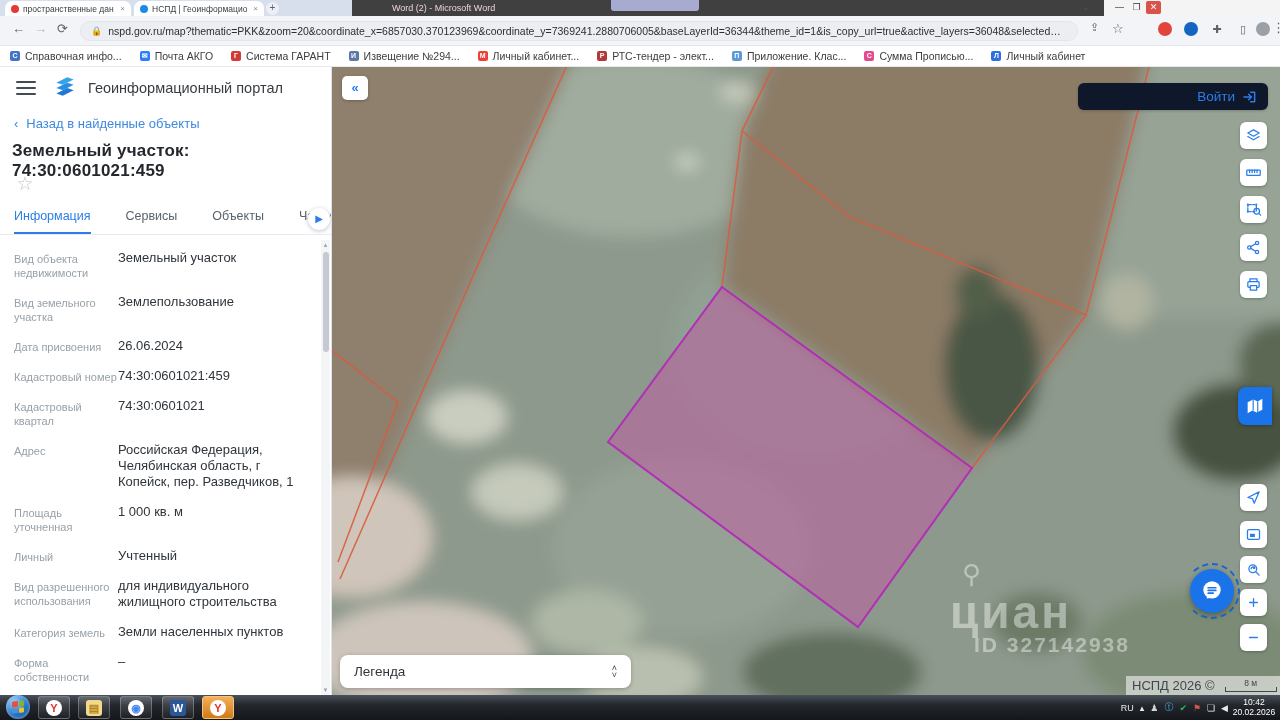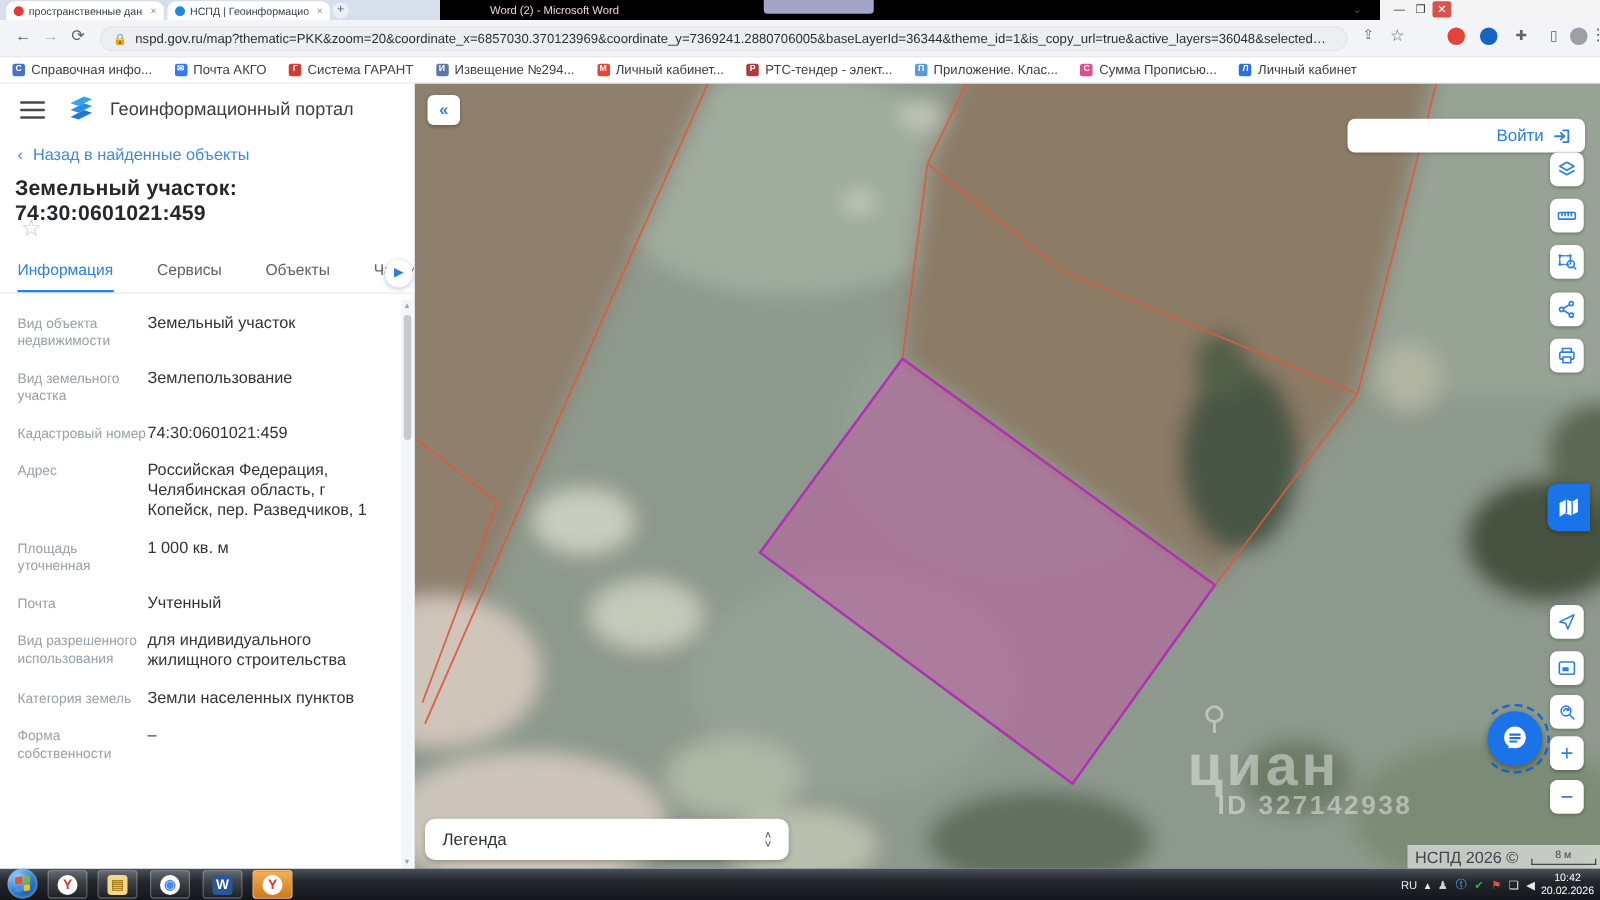--- a/index.html
+++ b/index.html
@@ -2,21 +2,21 @@
 <html><head>
 <meta charset="utf-8">
 <style>
   *{margin:0;padding:0;box-sizing:border-box}
   html,body{width:1280px;height:720px}
   body{font-family:"Liberation Sans",sans-serif;position:relative;overflow:hidden;background:#fff;font-size:12px;color:#222}
   .abs{position:absolute}
 
   
   #topstrip{left:0;top:0;width:1280px;height:16px;background:#d7deec}
-  #wordbar{left:352px;top:0;width:752px;height:16px;background:#000000}
+  #wordbar{left:352px;top:0;width:752px;height:16px;background:#404040}
   #wordbar .wtitle{position:absolute;left:40px;top:3px;font-size:9px;color:#ecd2d8;filter:blur(.5px);white-space:nowrap}
   #winfrag{left:611px;top:0;width:88px;height:11px;background:#b3b7e0;border-radius:0 0 3px 3px;opacity:.9}
   #corner{left:1104px;top:0;width:176px;height:16px;background:#f4f4f4}
   .winbtn{position:absolute;top:1px;width:15px;height:13px;font-size:9px;line-height:13px;text-align:center;color:#333;border-radius:2px}
   .winbtn.close{background:#d9534a;color:#fff}
   #chev-down{position:absolute;left:1082px;top:2px;font-size:9px;color:#555}
 
   
   .btab{position:absolute;top:1px;height:15px;background:#fff;border-radius:7px 7px 0 0;display:flex;align-items:center;padding:0 6px;gap:4px}
   .btab .fav{width:8px;height:8px;border-radius:50%;flex:none}
@@ -57,21 +57,21 @@
   .flabel{width:104px;flex:none;font-size:11px;color:#97a1a9;line-height:14px;padding-top:2px}
   .fvalue{width:196px;font-size:13px;color:#2f353b;line-height:16px}
   
   #pscroll{position:absolute;left:321px;top:173px;width:9px;height:455px;background:#f4f5f7}
   #pscroll .ar{position:absolute;left:0;width:9px;font-size:6px;color:#9aa2aa;text-align:center}
   #pscroll .thumb{position:absolute;left:1.5px;top:12px;width:6px;height:100px;background:#c6cad0;border-radius:3px}
 
   
   #map{left:332px;top:67px;width:948px;height:628px;overflow:hidden;background:#8d998c}
   #collapse{position:absolute;left:10px;top:9px;width:26px;height:24px;background:#fff;border-radius:5px;color:#2b7de9;font-size:13px;font-weight:bold;text-align:center;line-height:23px;box-shadow:0 1px 3px rgba(0,0,0,.25)}
-  #loginbtn{position:absolute;left:746px;top:28px;width:190px;height:27px;background:#ffffff;border-radius:6px;box-shadow:0 1px 3px rgba(0,0,0,.2);display:flex;align-items:center;justify-content:flex-end;gap:7px;padding-right:10px}
+  #loginbtn{position:absolute;left:746px;top:16px;width:190px;height:27px;background:#0f172a;border-radius:6px;box-shadow:0 1px 3px rgba(0,0,0,.2);display:flex;align-items:center;justify-content:flex-end;gap:7px;padding-right:10px}
   #loginbtn .lb{color:#2b7de9;font-size:13.5px}
   .mtool{position:absolute;left:908px;width:27px;height:27px;background:#fff;border-radius:6px;box-shadow:0 1px 3px rgba(0,0,0,.25);display:flex;align-items:center;justify-content:center}
   .mtool svg{width:17px;height:17px}
   #basemapbtn{position:absolute;left:906px;top:320px;width:34px;height:38px;background:#1a73e8;border-radius:8px 0 0 8px;box-shadow:0 1px 4px rgba(0,0,0,.3);display:flex;align-items:center;justify-content:center}
   #basemapbtn svg{width:22px;height:22px}
   #chatfab{position:absolute;left:858px;top:502px;width:44px;height:44px;border-radius:50%;background:#1a73e8;display:flex;align-items:center;justify-content:center;box-shadow:0 2px 6px rgba(0,0,0,.35)}
   #chatring{position:absolute;left:852px;top:496px;width:56px;height:56px;border-radius:50%;border:2px dashed #1668cf;border-left-color:transparent}
   #legend{position:absolute;left:8px;top:588px;width:291px;height:33px;background:#fff;border-radius:8px;box-shadow:0 1px 4px rgba(0,0,0,.25);display:flex;align-items:center;justify-content:space-between;padding:0 14px}
   #legend .lb{font-size:13.5px;color:#2f353b}
   #legend .sort{font-size:9px;color:#444;line-height:7px;text-align:center}
@@ -212,33 +212,41 @@
   <div id="fields">
       <div class="frow">
         <div class="flabel">Вид объекта недвижимости</div>
         <div class="fvalue">Земельный участок</div>
       </div>
       <div class="frow">
         <div class="flabel">Вид земельного участка</div>
         <div class="fvalue">Землепользование</div>
       </div>
       <div class="frow">
+        <div class="flabel">Дата присвоения</div>
+        <div class="fvalue">26.06.2024</div>
+      </div>
+      <div class="frow">
         <div class="flabel">Кадастровый номер</div>
         <div class="fvalue">74:30:0601021:459</div>
       </div>
       <div class="frow">
+        <div class="flabel">Кадастровый квартал</div>
+        <div class="fvalue">74:30:0601021</div>
+      </div>
+      <div class="frow">
         <div class="flabel">Адрес</div>
         <div class="fvalue">Российская Федерация, Челябинская область, г Копейск, пер. Разведчиков, 1</div>
       </div>
       <div class="frow">
         <div class="flabel">Площадь уточненная</div>
         <div class="fvalue">1 000 кв. м</div>
       </div>
       <div class="frow">
-        <div class="flabel">Почта</div>
+        <div class="flabel">Личный</div>
         <div class="fvalue">Учтенный</div>
       </div>
       <div class="frow">
         <div class="flabel">Вид разрешенного использования</div>
         <div class="fvalue">для индивидуального жилищного строительства</div>
       </div>
       <div class="frow">
         <div class="flabel">Категория земель</div>
         <div class="fvalue">Земли населенных пунктов</div>
       </div>

